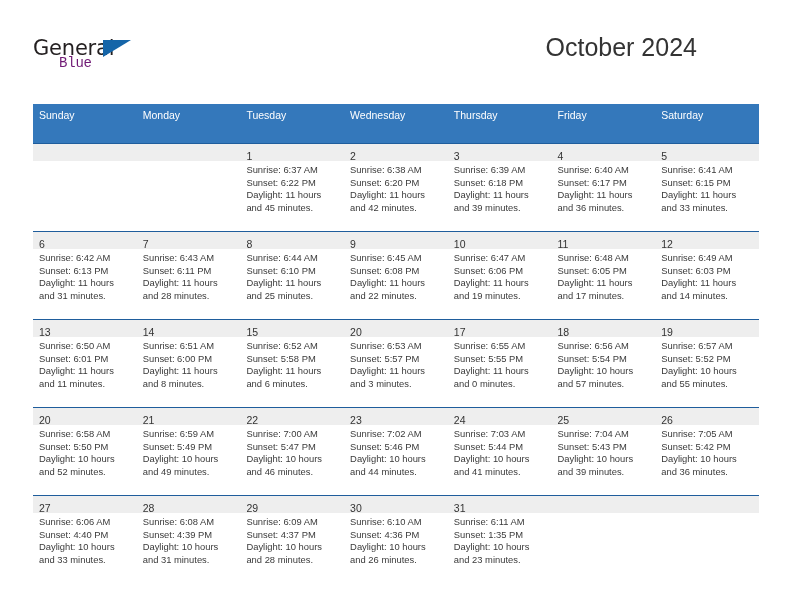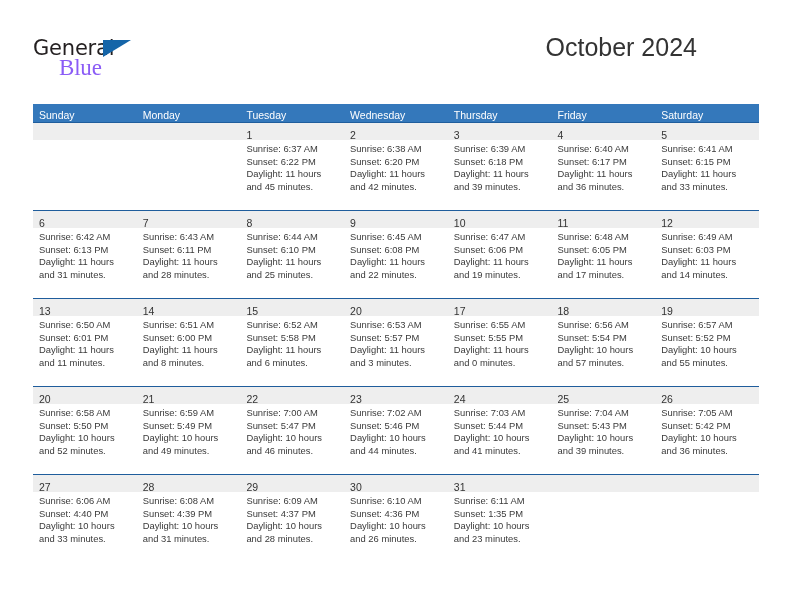--- a/index.html
+++ b/index.html
@@ -44,24 +44,24 @@
     font-size: 21px;
     letter-spacing: -0.2px;
     color: #231f20;
     font-family: "DejaVu Sans", sans-serif;
     line-height: 1;
   }
   .brand-blue {
     position: absolute;
     left: 26px;
     top: 18px;
-    font-size: 23px;
+    font-size: 14px;
     letter-spacing: -0.2px;
-    color: #8b5cf6;
-    font-family: Liberation Serif, serif;
+    color: #701a75;
+    font-family: Liberation Mono, monospace;
     line-height: 1;
   }
   .brand-triangle {
     position: absolute;
     left: 70px;
     top: 2px;
     width: 0;
     height: 0;
     border-top: 17px solid #1565a8;
     border-right: 28px solid transparent;
@@ -96,21 +96,21 @@
     width: 726px;
     border-collapse: collapse;
     table-layout: fixed;
   }
   .calendar th {
     background: #3478bb;
     color: #ffffff;
     font-size: 10.5px;
     font-weight: normal;
     text-align: left;
-    padding: 5px 0 1px 6px;
+    padding: 5px 0 22px 6px;
     height: 12px;
     font-family: "Liberation Sans", sans-serif;
   }
   .calendar col {
     width: 103.71px;
   }
   .week-row td {
     vertical-align: top;
     padding: 0;
     border-top: 1.6px solid #1f5d9c;

